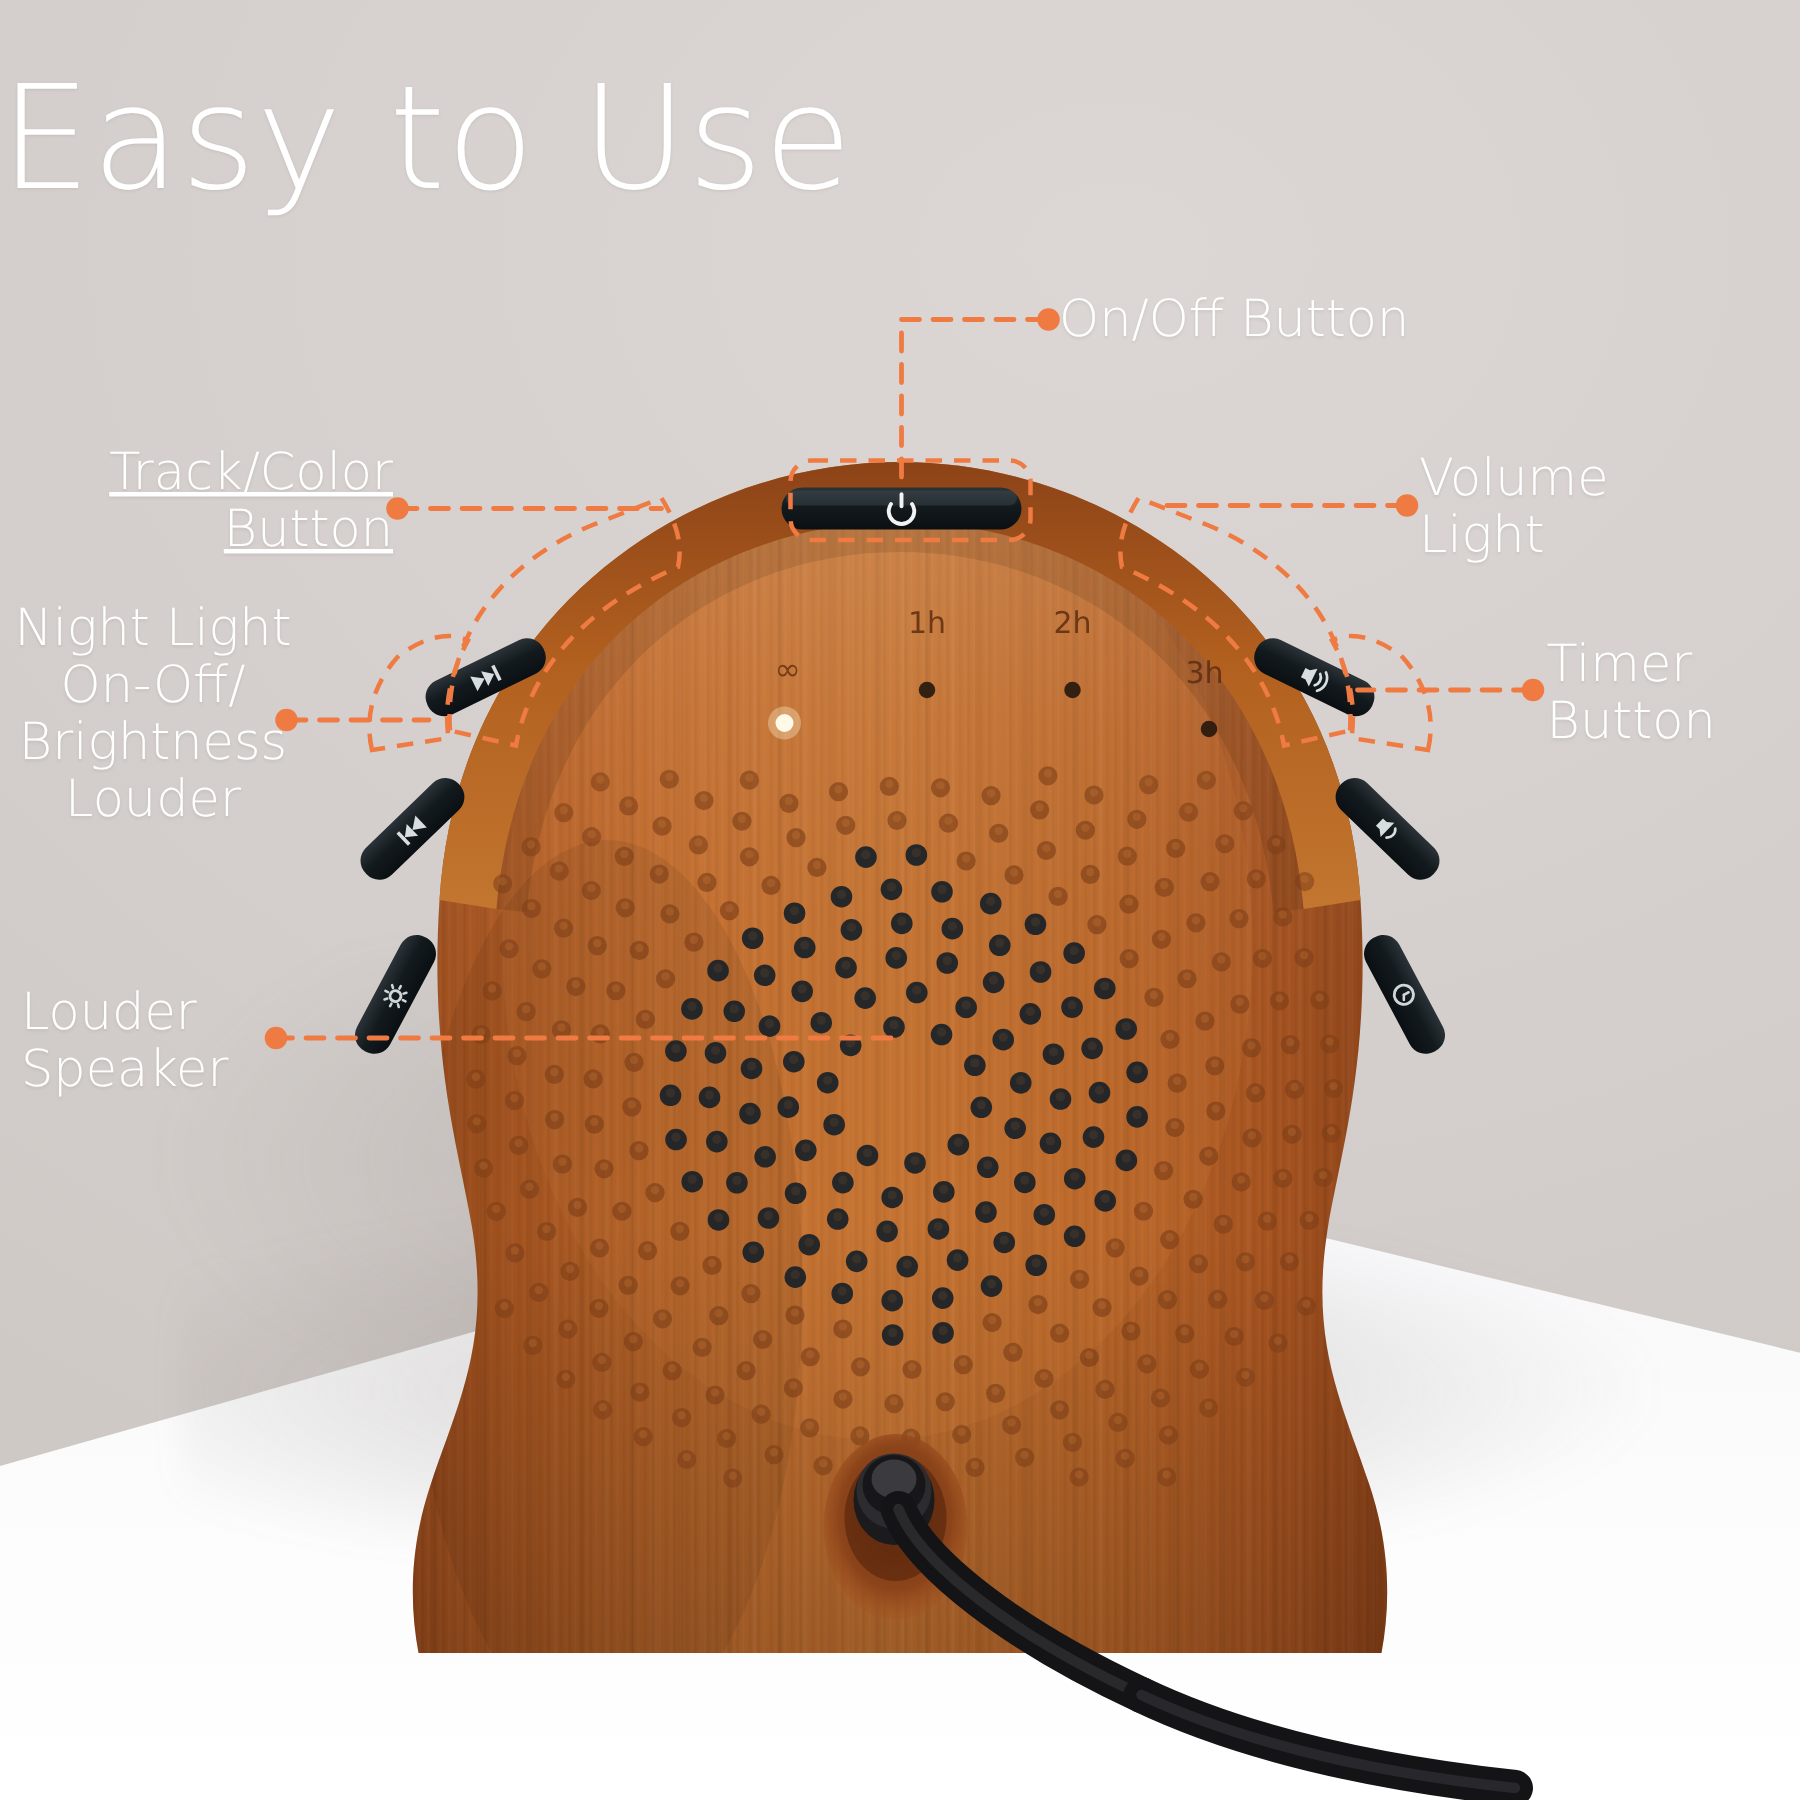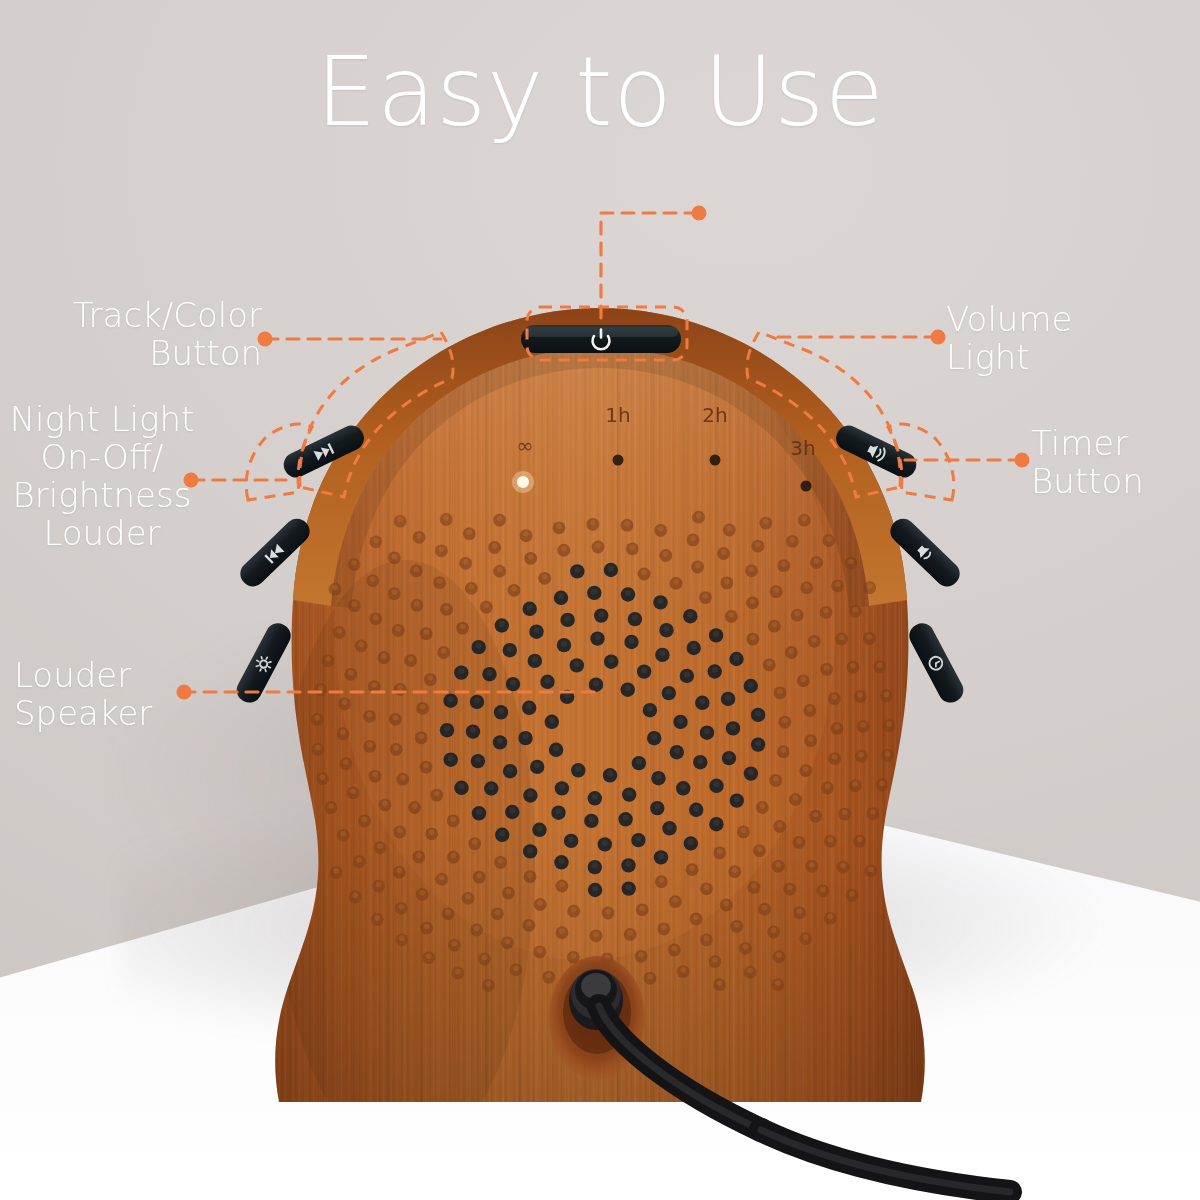--- a/index.html
+++ b/index.html
@@ -27,40 +27,40 @@
     filter:blur(10px);
   }
   .wall-shadow{
     position:absolute;left:90px;top:640px;width:620px;height:330px;
     background:radial-gradient(ellipse at 70% 40%, rgba(120,110,108,.26) 0%, rgba(120,110,108,0) 68%);
     filter:blur(14px);
   }
 
   
   .title{
-    position:absolute;left:0;right:0;top:44px;text-align:center;
+    position:absolute;left:0;right:0;top:44px;text-align:left;
     color:#ffffff;font-size:96px;line-height:1;font-weight:300;
     letter-spacing:.5px;
     text-shadow:0 1px 2px rgba(120,112,108,.18);
     font-family:"DejaVu Sans","Liberation Sans",sans-serif;
   }
 
   
   #device{position:absolute;left:155px;top:300px;width:890px;height:830px;}
   #device svg{display:block;width:100%;height:100%;overflow:visible;}
 
   
   .callout{
     position:absolute;color:#ffffff;font-weight:300;
     font-size:34px;line-height:1.12;white-space:pre-line;
     font-family:"DejaVu Sans","Liberation Sans",sans-serif;
     text-shadow:0 1px 2px rgba(120,112,108,.16);
   }
   .c-onoff   {left:706px; top:194px; text-align:left;}
-  .c-track   {left:6px;   top:296px; width:256px; text-align:right;}
+  .c-track   {left:6px;   top:296px; width:256px; text-align:right;text-decoration:underline;}
   .c-night   {left:4px;   top:400px; width:196px; text-align:center;}
   .c-volume  {left:946px; top:300px; text-align:left;}
   .c-timer   {left:1031px;top:424px; text-align:left;}
   .c-louder  {left:14px;  top:656px; text-align:left;}
 
   
   #leads{position:absolute;inset:0;pointer-events:none;}
 </style>
 </head>
 <body>
@@ -950,20 +950,21 @@
     <g fill="#ef7b42">
       <circle cx="699" cy="213" r="7.5"></circle>
       <circle cx="265" cy="339" r="7.5"></circle>
       <circle cx="191" cy="480" r="7.5"></circle>
       <circle cx="938" cy="337" r="7.5"></circle>
       <circle cx="1022" cy="460" r="7.5"></circle>
       <circle cx="184" cy="692" r="7.5"></circle>
     </g>
   </svg>
 
+  <div class="callout c-onoff">On/Off Button</div>
   <div class="callout c-track">Track/Color
 Button</div>
   <div class="callout c-night">Night Light
 On-Off/
 Brightness
 Louder</div>
   <div class="callout c-volume">Volume
 Light</div>
   <div class="callout c-timer">Timer
 Button</div>

